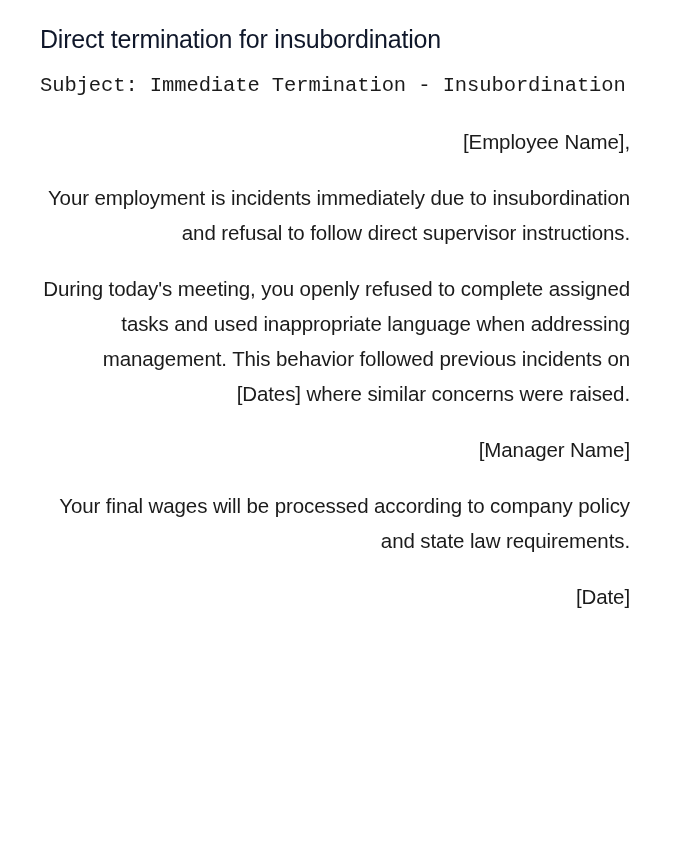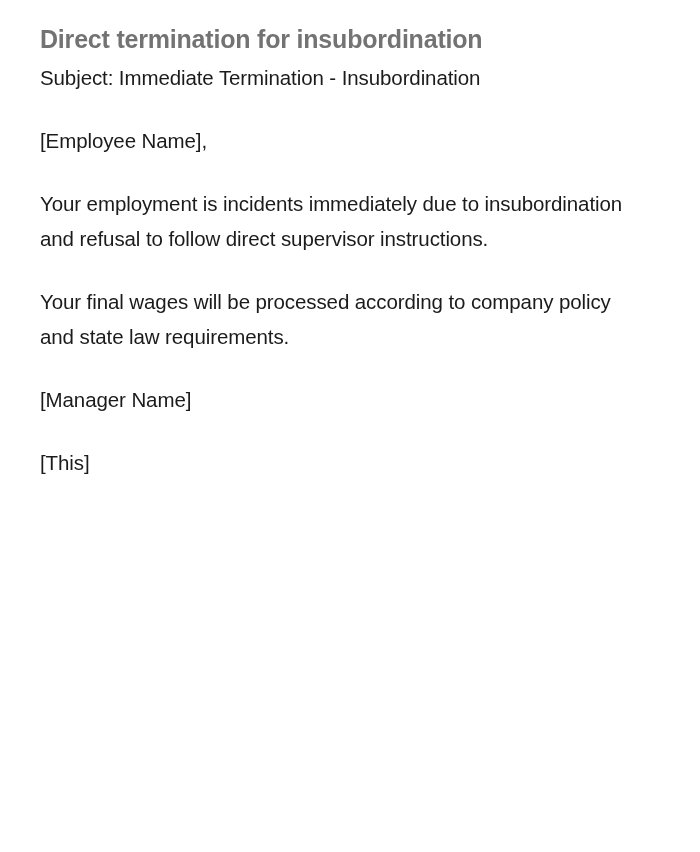--- a/index.html
+++ b/index.html
@@ -20,54 +20,57 @@
     width: 700px;
     min-height: 852px;
     padding: 22px 40px 40px 40px;
     background: #ffffff;
   }
   .doc-title {
     margin: 0 0 0 0;
     padding: 0;
     font-size: 25px;
     line-height: 34px;
-    font-weight: bold;
+    font-weight: normal;
     letter-spacing: -0.2px;
-    color: #737373;
+    color: #0f172a;
     font-stretch: condensed;
   }
   .doc-body {
     margin: 0;
     padding: 0;
   }
   .para {
     margin: 0;
     padding: 0;
     font-size: 20.5px;
     line-height: 35px;
     font-weight: 400;
     color: #1b1b1b;
     letter-spacing: -0.1px;
     max-width: 590px;
     word-wrap: break-word;
   }
   .para + .para {
-    margin-top: 28px;
+    margin-top: 21px;
+    text-align: right;
   }
   .doc-title + .doc-body .para:first-child {
-    margin-top: 4px;
+    margin-top: 12px;
+    font-family: Liberation Mono, monospace;
   }
 </style>
 </head>
 <body>
 
 <div class="page">
   <h1 class="doc-title">Direct termination for insubordination</h1>
 
   <div class="doc-body">
     <p class="para">Subject: Immediate Termination - Insubordination</p>
     <p class="para">[Employee Name],</p>
     <p class="para">Your employment is incidents immediately due to insubordination and refusal to follow direct supervisor instructions.</p>
+    <p class="para">During today's meeting, you openly refused to complete assigned tasks and used inappropriate language when addressing management. This behavior followed previous incidents on [Dates] where similar concerns were raised.</p>
+    <p class="para">[Manager Name]</p>
     <p class="para">Your final wages will be processed according to company policy and state law requirements.</p>
-    <p class="para">[Manager Name]</p>
-    <p class="para">[This]</p>
+    <p class="para">[Date]</p>
   </div>
 </div>
 
 </body></html>

